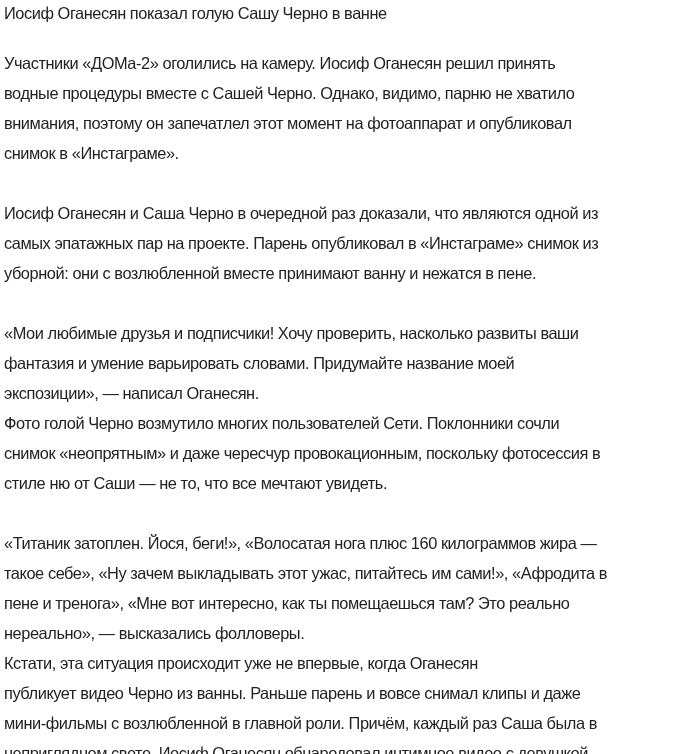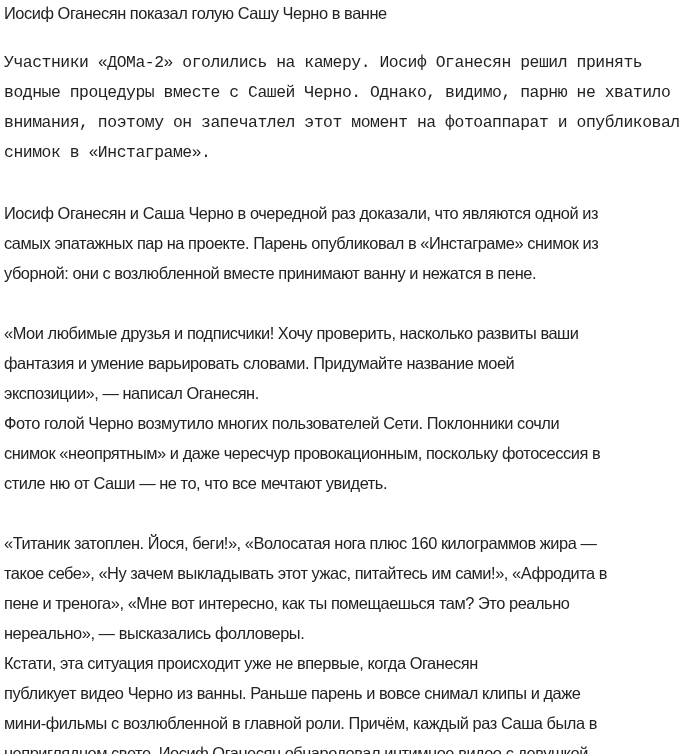--- a/index.html
+++ b/index.html
@@ -35,21 +35,21 @@
       line-height: 26px;
       margin-top: 0px;
       margin-bottom: 22px;
     }
     .para {
       margin: 0;
     }
     .gap {
       height: 30px;
     }
-    .p1 { margin-top: 8px; font-family: Liberation Mono, monospace; }
+    .p1 { margin-top: 8px; }
   </style>
 </head>
 <body>
 
 <div class="article">
   <h1 class="line title" style="font-weight: normal; margin: 0px 0px 22px; transform: scaleX(0.993);">Иосиф Оганесян показал голую Сашу Черно в ванне</h1>
 
   <div class="para p1">
     <span class="line" style="transform: scaleX(0.993);">Участники «ДОМа-2» оголились на камеру. Иосиф Оганесян решил принять</span>
     <span class="line" style="transform: scaleX(0.993);">водные процедуры вместе с Сашей Черно. Однако, видимо, парню не хватило</span>

